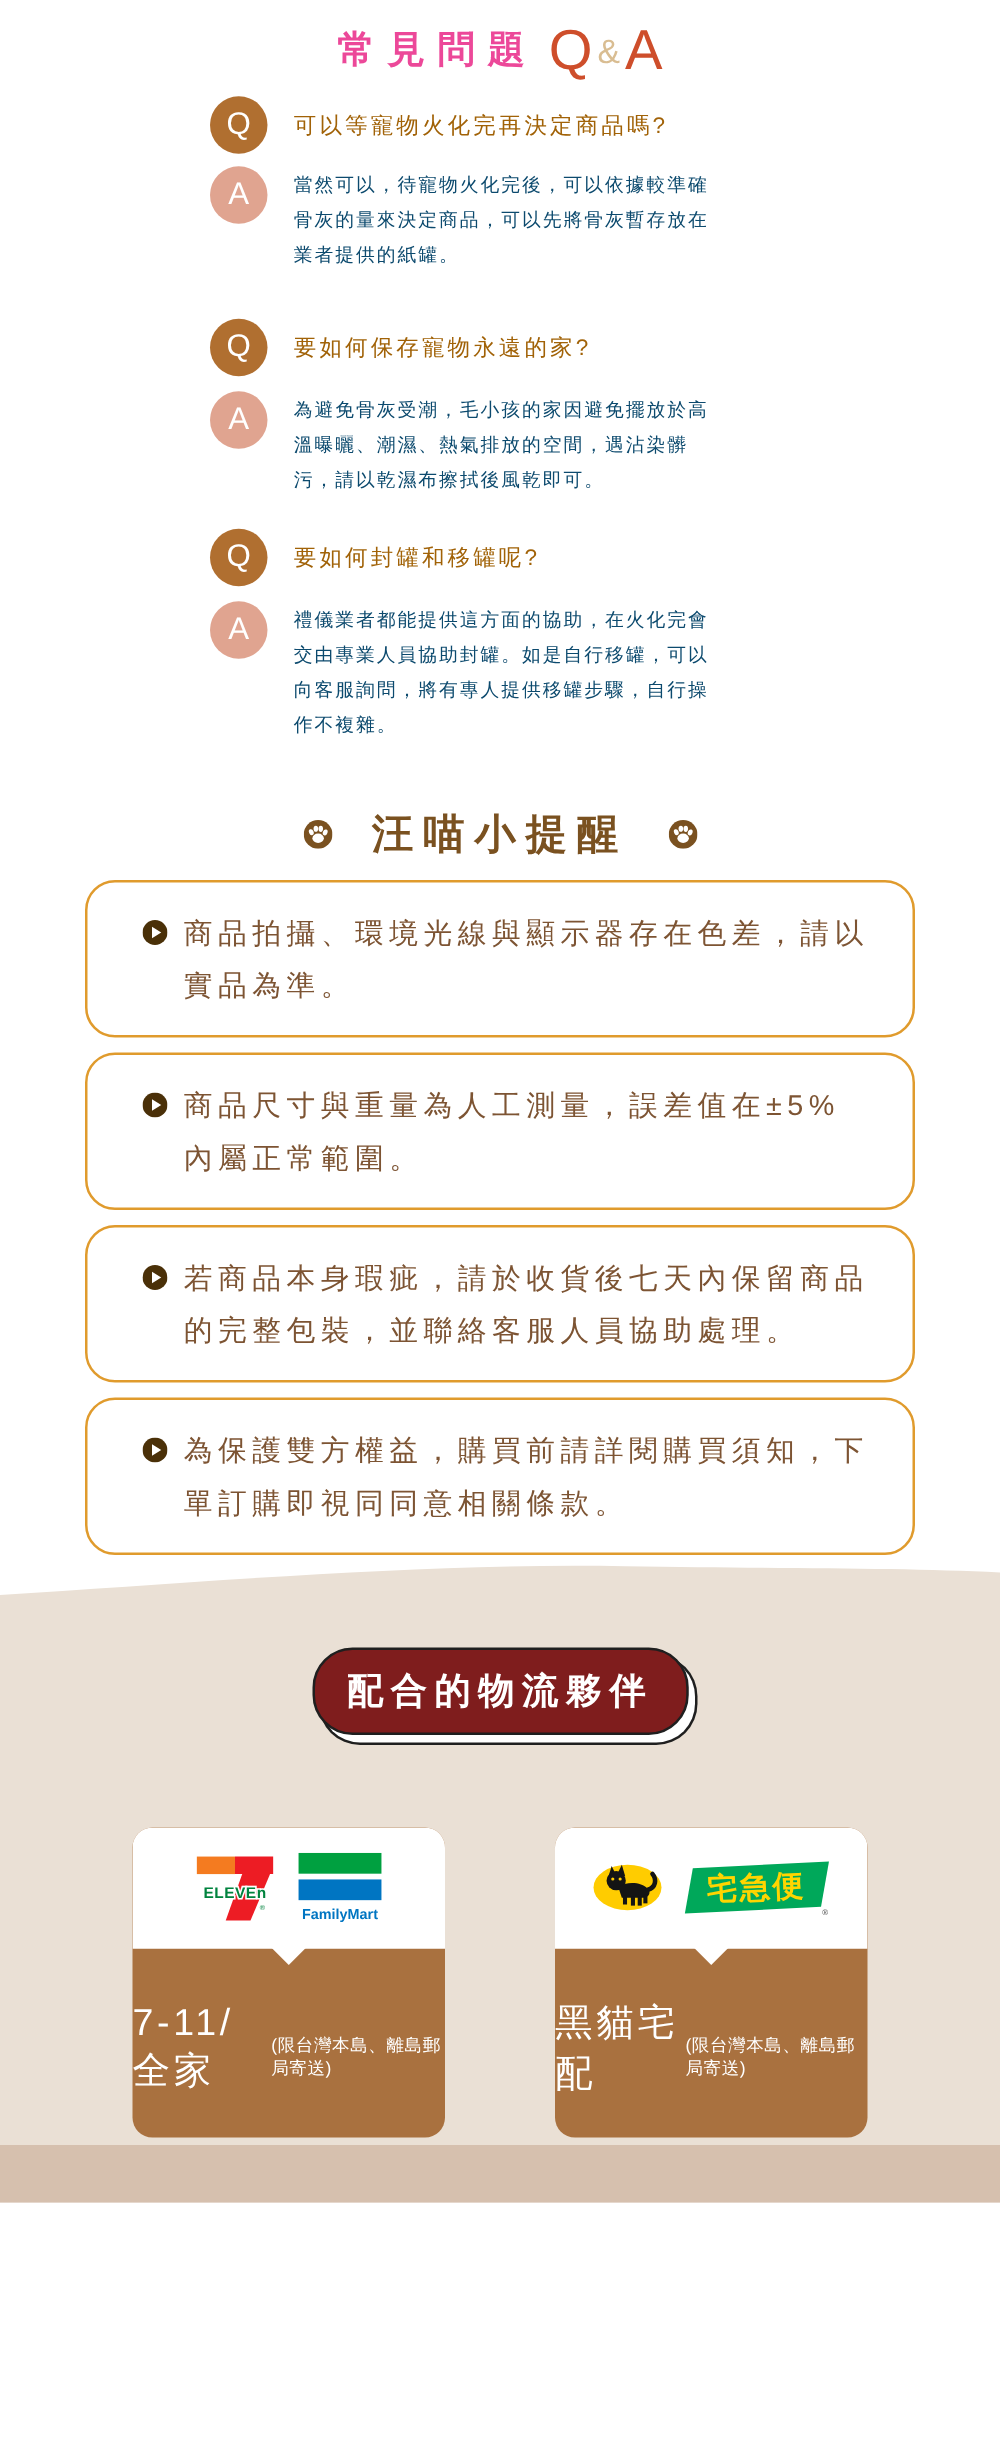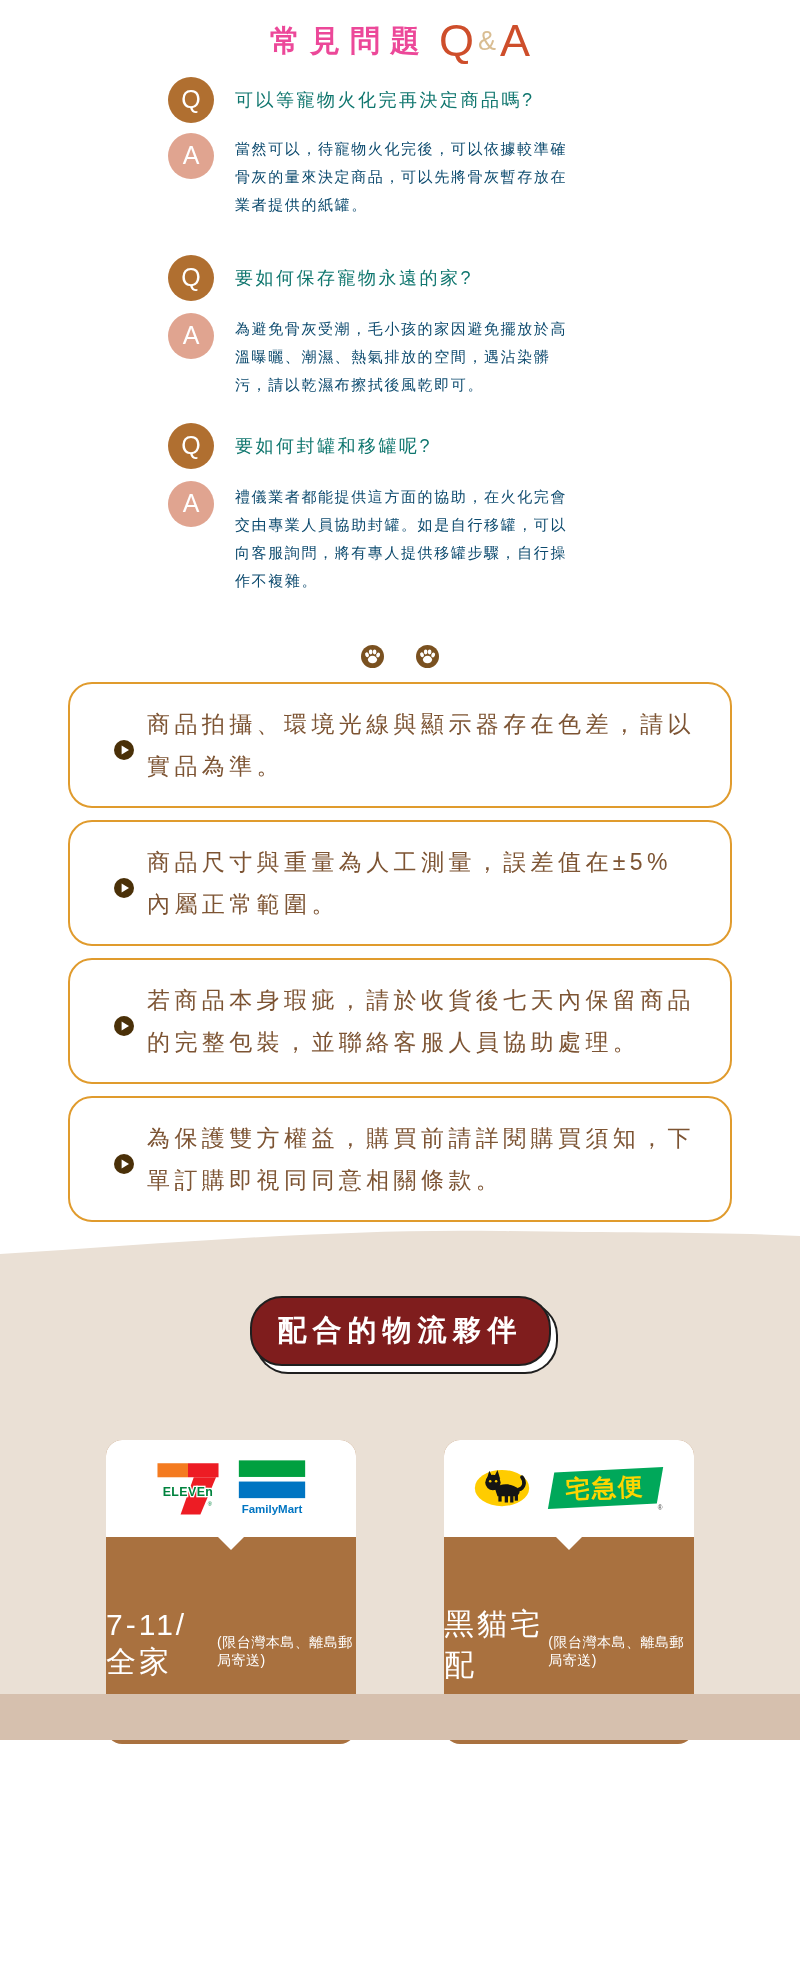--- a/index.html
+++ b/index.html
@@ -14,54 +14,54 @@
   .faq-title .t-q, .faq-title .t-a { font-size:45px; font-weight:500; color:#CE4E2B; vertical-align:middle; }
   .faq-title .t-amp { font-size:27px; font-weight:500; color:#D9BD92; vertical-align:middle; padding:0 4px; }
 
   .qa-row { display:flex; align-items:flex-start; padding-left:168px; }
   .q-row { align-items:center; }
   .qa-badge { width:46px; height:46px; border-radius:50%; flex:0 0 46px;
               display:flex; align-items:center; justify-content:center;
               color:#ffffff; font-size:25px; font-weight:500; }
   .q-badge { background:#B06F30; }
   .a-badge { background:#E0A490; }
-  .q-text { margin-left:21px; font-size:18px; letter-spacing:2.5px; color:#0f766e; font-weight:500; }
+  .q-text { margin-left:21px; font-size:18px; letter-spacing:2.5px; color:#a16207; font-weight:500; }
   .a-text { margin-left:21px; font-size:15px; letter-spacing:1.6px; line-height:28px;
             color:#0c4a6e; width:342px; word-break:break-all; margin-top:2px; }
   .row-q1 { margin-top:0; }
   .row-a1 { margin-top:10px; }
   .row-q2 { margin-top:36px; }
   .row-a2 { margin-top:12px; }
   .row-q3 { margin-top:24px; }
   .row-a3 { margin-top:12px; }
 
   
   .reminder-heading { margin-top:50px; display:flex; align-items:center; justify-content:center; gap:32px; }
   .reminder-heading h2 { font-size:33px; font-weight:bold; color:#7A5120; letter-spacing:8px; }
   .paw-icon { width:23px; height:23px; display:block; }
 
   .reminder-list { margin-top:14px; }
   .reminder-box { width:664px; margin:12px auto 0 auto; background:#ffffff;
                   border:2px solid #E09B2D; border-radius:24px;
-                  padding:19px 26px 19px 44px; display:flex; align-items:center; }
+                  padding:19px 26px 19px 44px; display:flex; align-items:flex-start; }
   .bullet { width:20px; height:20px; flex:0 0 20px; margin-top:11px; }
   .reminder-text { margin-left:13px; font-size:23px; letter-spacing:4.4px; line-height:42px;
                    color:#7D5433; word-break:break-all; width:552px; }
 
   
   .wave { display:block; width:800px; height:36px; }
 
   
   .logistics-section { background:#EAE0D5; height:482px; position:relative; }
   .badge-wrap { display:flex; justify-content:center; padding-top:38px; }
   .logistics-badge { background:#7f1d1d; border:2.5px solid #1F1F1F; border-radius:32px;
                      padding:13px 26px; color:#ffffff; font-size:29px; font-weight:bold;
                      letter-spacing:6px; box-shadow:6px 7px 0 -1px #ffffff, 6px 7px 0 1px #1F1F1F; }
   .cards { display:flex; justify-content:center; gap:88px; margin-top:74px; }
-  .partner-card { width:250px; height:304px; border-radius:16px; overflow:hidden;
+  .partner-card { width:250px; height:248px; border-radius:16px; overflow:hidden;
                   display:flex; flex-direction:column; background:#A9713F; }
   .card-top { background:#ffffff; height:97px; position:relative; display:flex;
               align-items:center; justify-content:center; gap:16px; z-index:2; }
   .card-top::after { content:""; position:absolute; left:50%; bottom:-13px; transform:translateX(-50%);
                      border-left:14px solid transparent; border-right:14px solid transparent;
                      border-top:14px solid #ffffff; }
   .card-bottom { flex:1; display:flex; flex-direction:row; align-items:center; justify-content:center;
                  color:#ffffff; padding-top:10px; }
   .card-title { font-size:30px; letter-spacing:3px; font-weight:500; }
   .card-note { font-size:14px; letter-spacing:0.5px; margin-top:14px; }
@@ -112,20 +112,21 @@
   <section class="reminder-section">
     <div class="reminder-heading">
       <svg class="paw-icon" viewBox="0 0 24 24">
         <circle cx="12" cy="12" r="12" fill="#7A5120"></circle>
         <ellipse cx="12" cy="15.2" rx="4.8" ry="3.9" fill="#ffffff"></ellipse>
         <ellipse cx="6.3" cy="10.2" rx="1.9" ry="2.6" fill="#ffffff" transform="rotate(-22 6.3 10.2)"></ellipse>
         <ellipse cx="10.1" cy="7.3" rx="1.9" ry="2.6" fill="#ffffff"></ellipse>
         <ellipse cx="14.2" cy="7.4" rx="1.9" ry="2.6" fill="#ffffff"></ellipse>
         <ellipse cx="17.9" cy="10.4" rx="1.9" ry="2.6" fill="#ffffff" transform="rotate(22 17.9 10.4)"></ellipse>
       </svg>
+      <h2>汪喵小提醒</h2>
       <svg class="paw-icon" viewBox="0 0 24 24">
         <circle cx="12" cy="12" r="12" fill="#7A5120"></circle>
         <ellipse cx="12" cy="15.2" rx="4.8" ry="3.9" fill="#ffffff"></ellipse>
         <ellipse cx="6.3" cy="10.2" rx="1.9" ry="2.6" fill="#ffffff" transform="rotate(-22 6.3 10.2)"></ellipse>
         <ellipse cx="10.1" cy="7.3" rx="1.9" ry="2.6" fill="#ffffff"></ellipse>
         <ellipse cx="14.2" cy="7.4" rx="1.9" ry="2.6" fill="#ffffff"></ellipse>
         <ellipse cx="17.9" cy="10.4" rx="1.9" ry="2.6" fill="#ffffff" transform="rotate(22 17.9 10.4)"></ellipse>
       </svg>
     </div>
 

